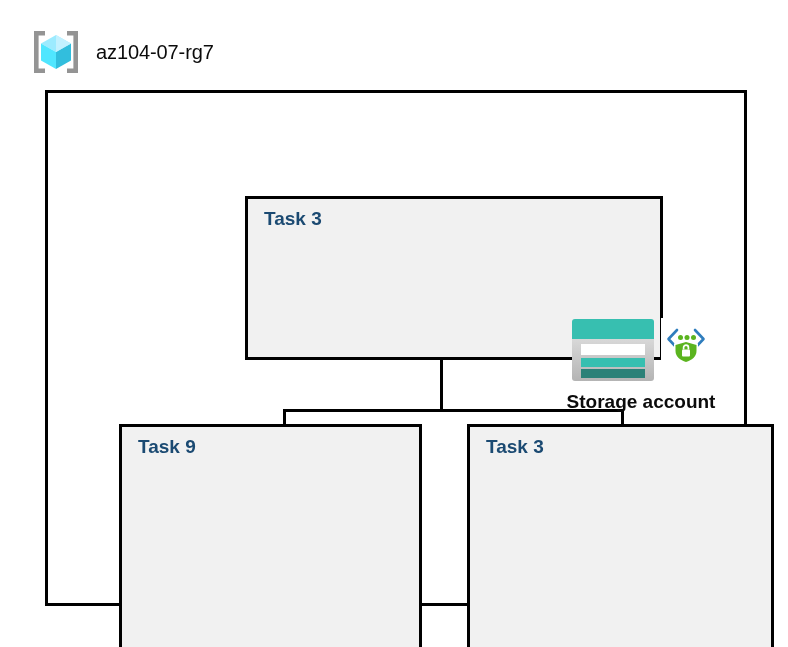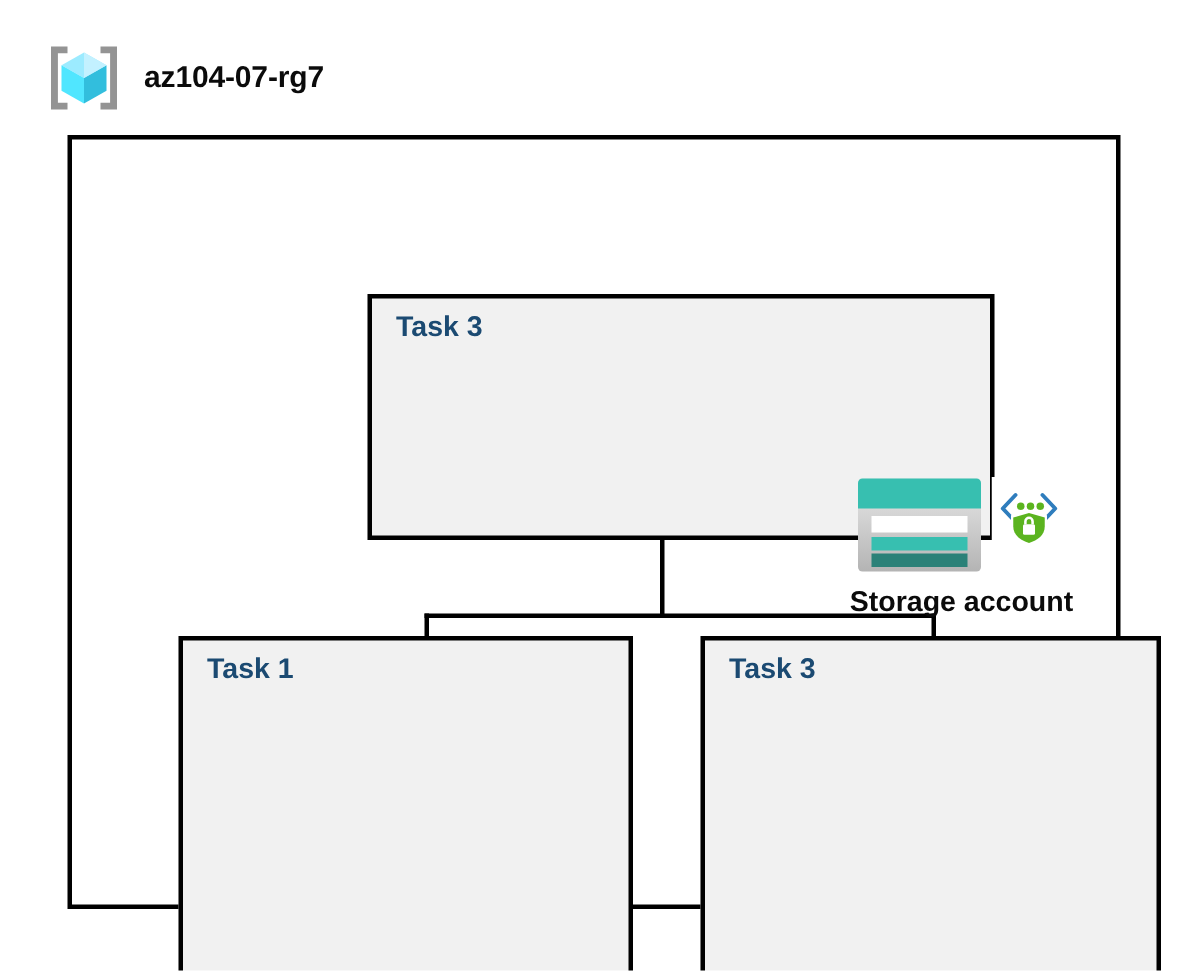--- a/index.html
+++ b/index.html
@@ -25,21 +25,21 @@
     align-items: center;
     gap: 14px;
   }
   #rg-icon {
     width: 52px;
     height: 48px;
     display: block;
   }
   #rg-title {
     font-size: 20px;
-    font-weight: bold;
+    font-weight: normal;
     color: #0b0b0b;
     letter-spacing: -0.1px;
     white-space: nowrap;
   }
 
   
   #rg-container {
     position: absolute;
     left: 45px;
     top: 90px;
@@ -178,21 +178,21 @@
           <rect x="21" y="31.5" width="8" height="7" rx="1" fill="#ffffff"></rect>
           <path d="M22.6 31.5 V29.6 a2.4 2.4 0 0 1 4.8 0 V31.5" fill="none" stroke="#ffffff" stroke-width="1.7"></path>
         </svg>
       </div>
 
       <div class="node-caption">Storage account</div>
     </div>
   </div>
 
   <div class="task-box" id="task2-box">
-    <div class="task-label">Task 1</div>
+    <div class="task-label">Task 9</div>
 
   </div>
 
   <div class="task-box" id="task3-box">
     <div class="task-label">Task 3</div>
 
   </div>
 
 </div>
 

